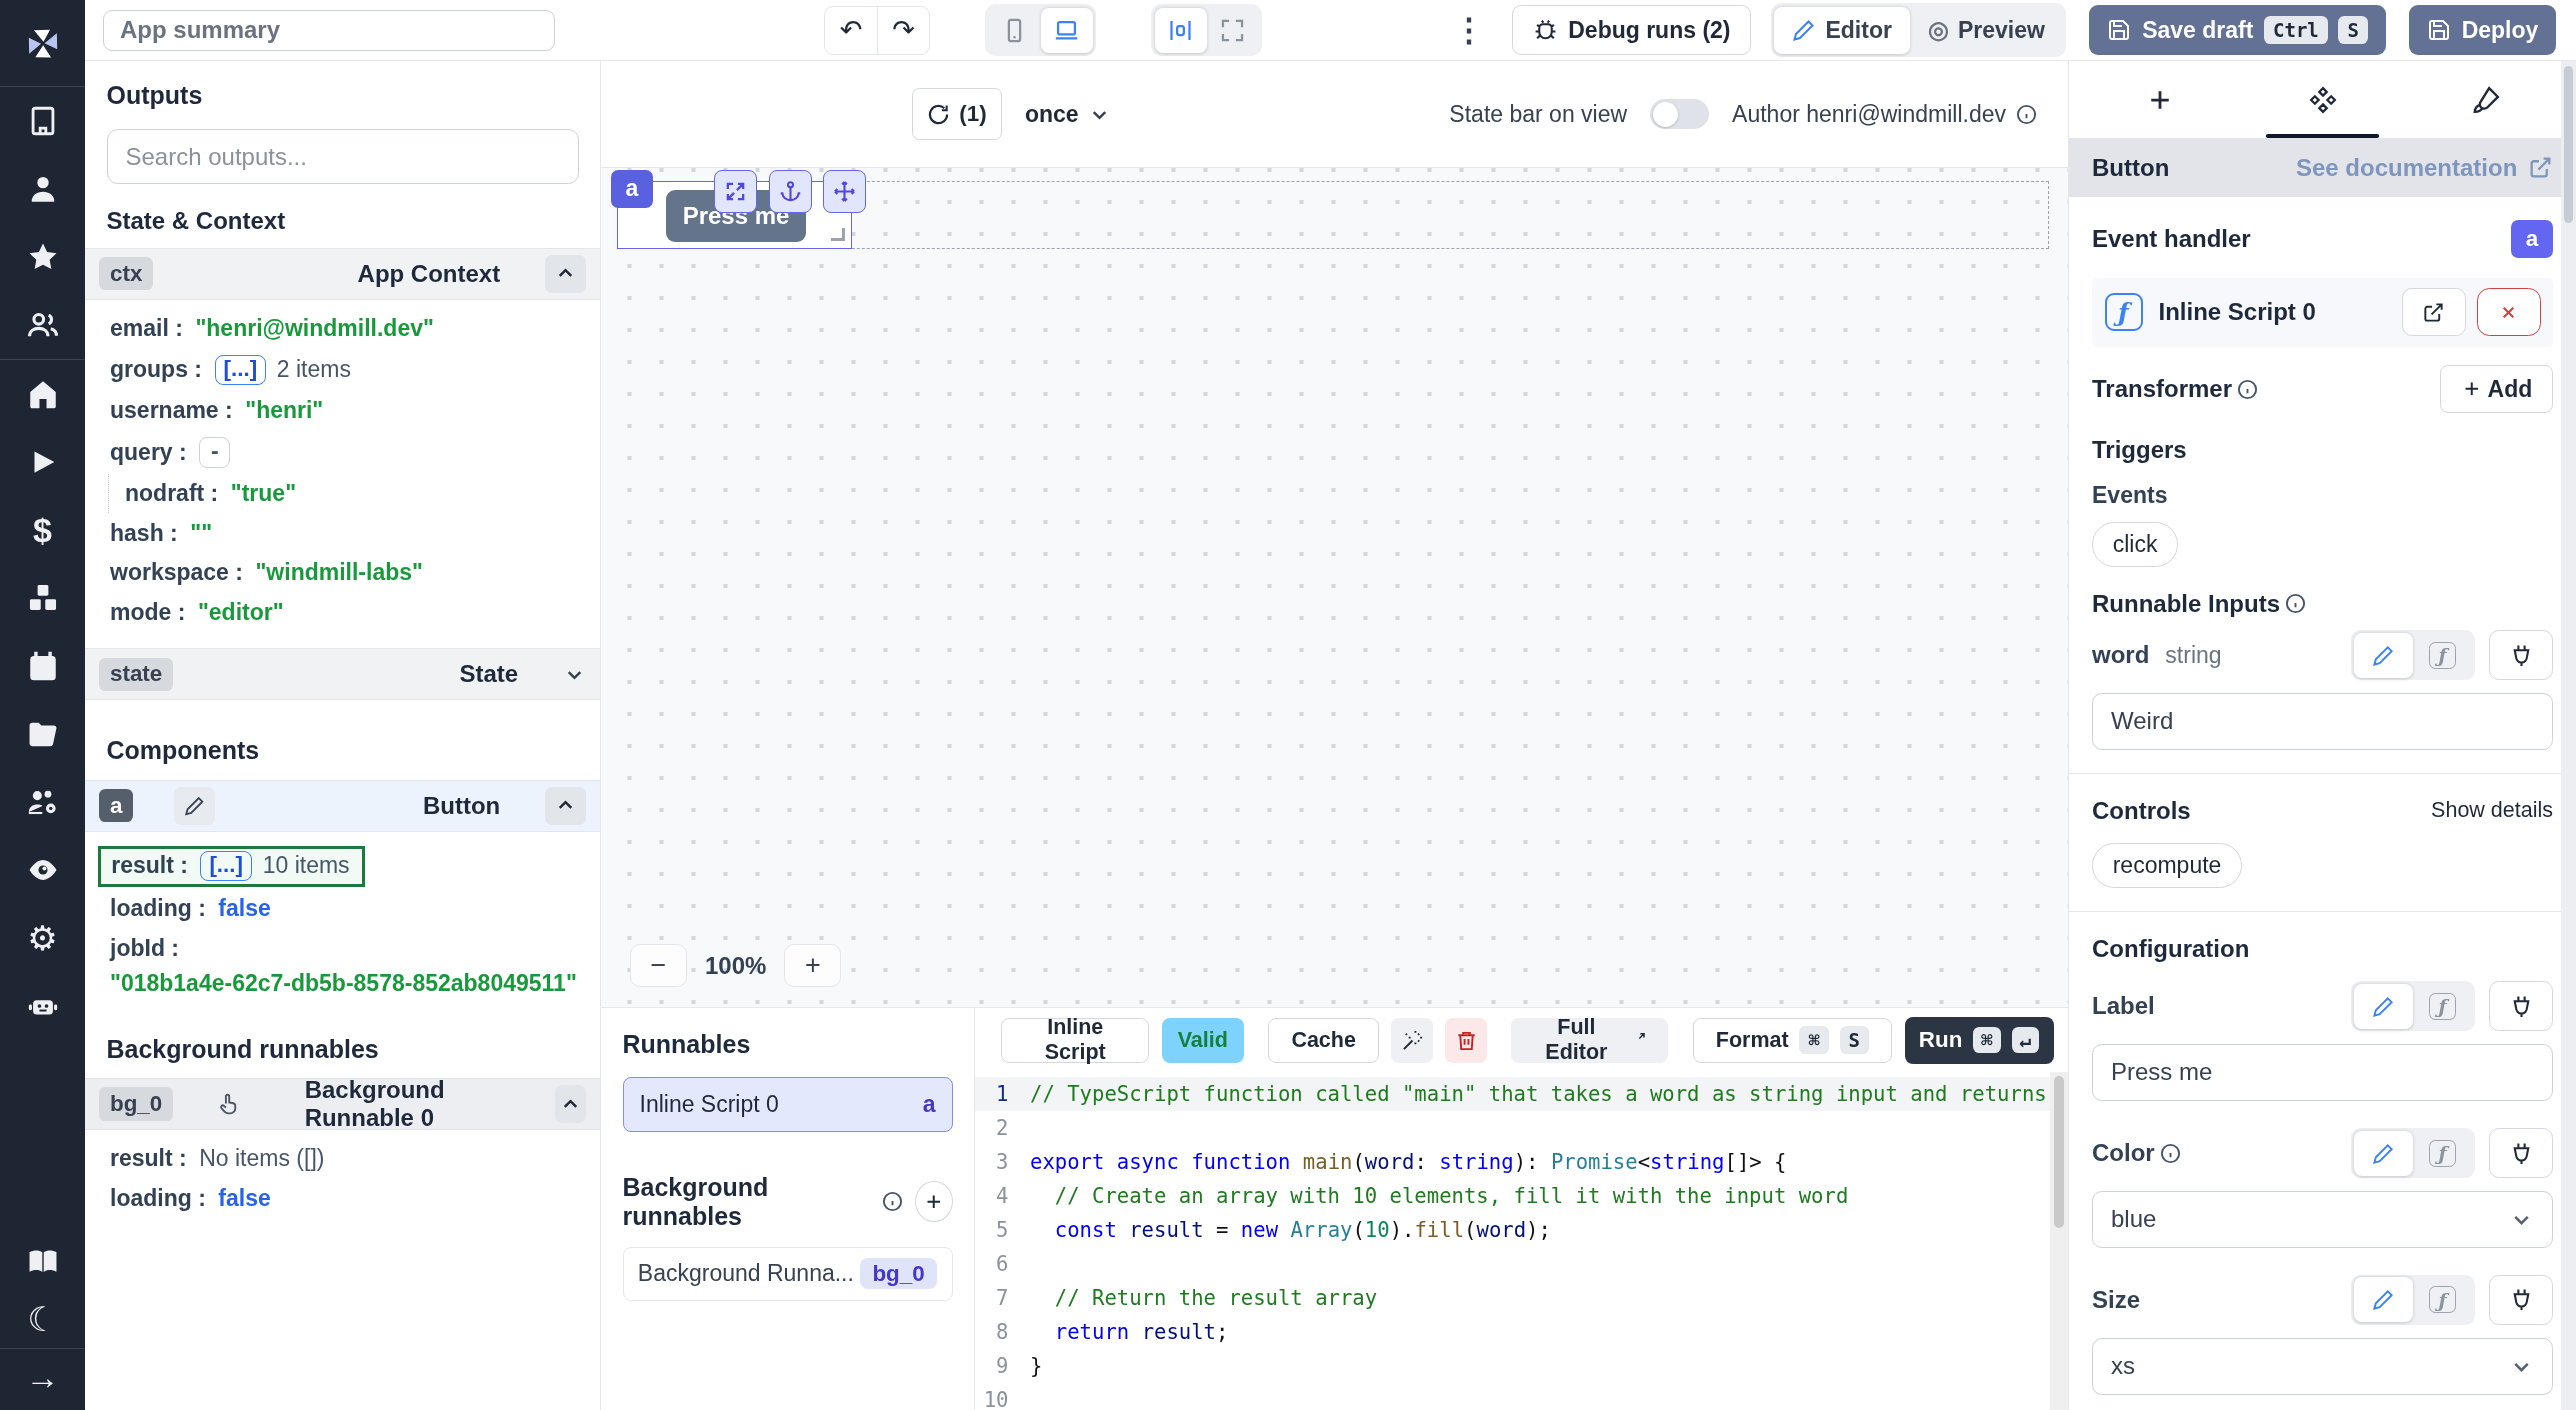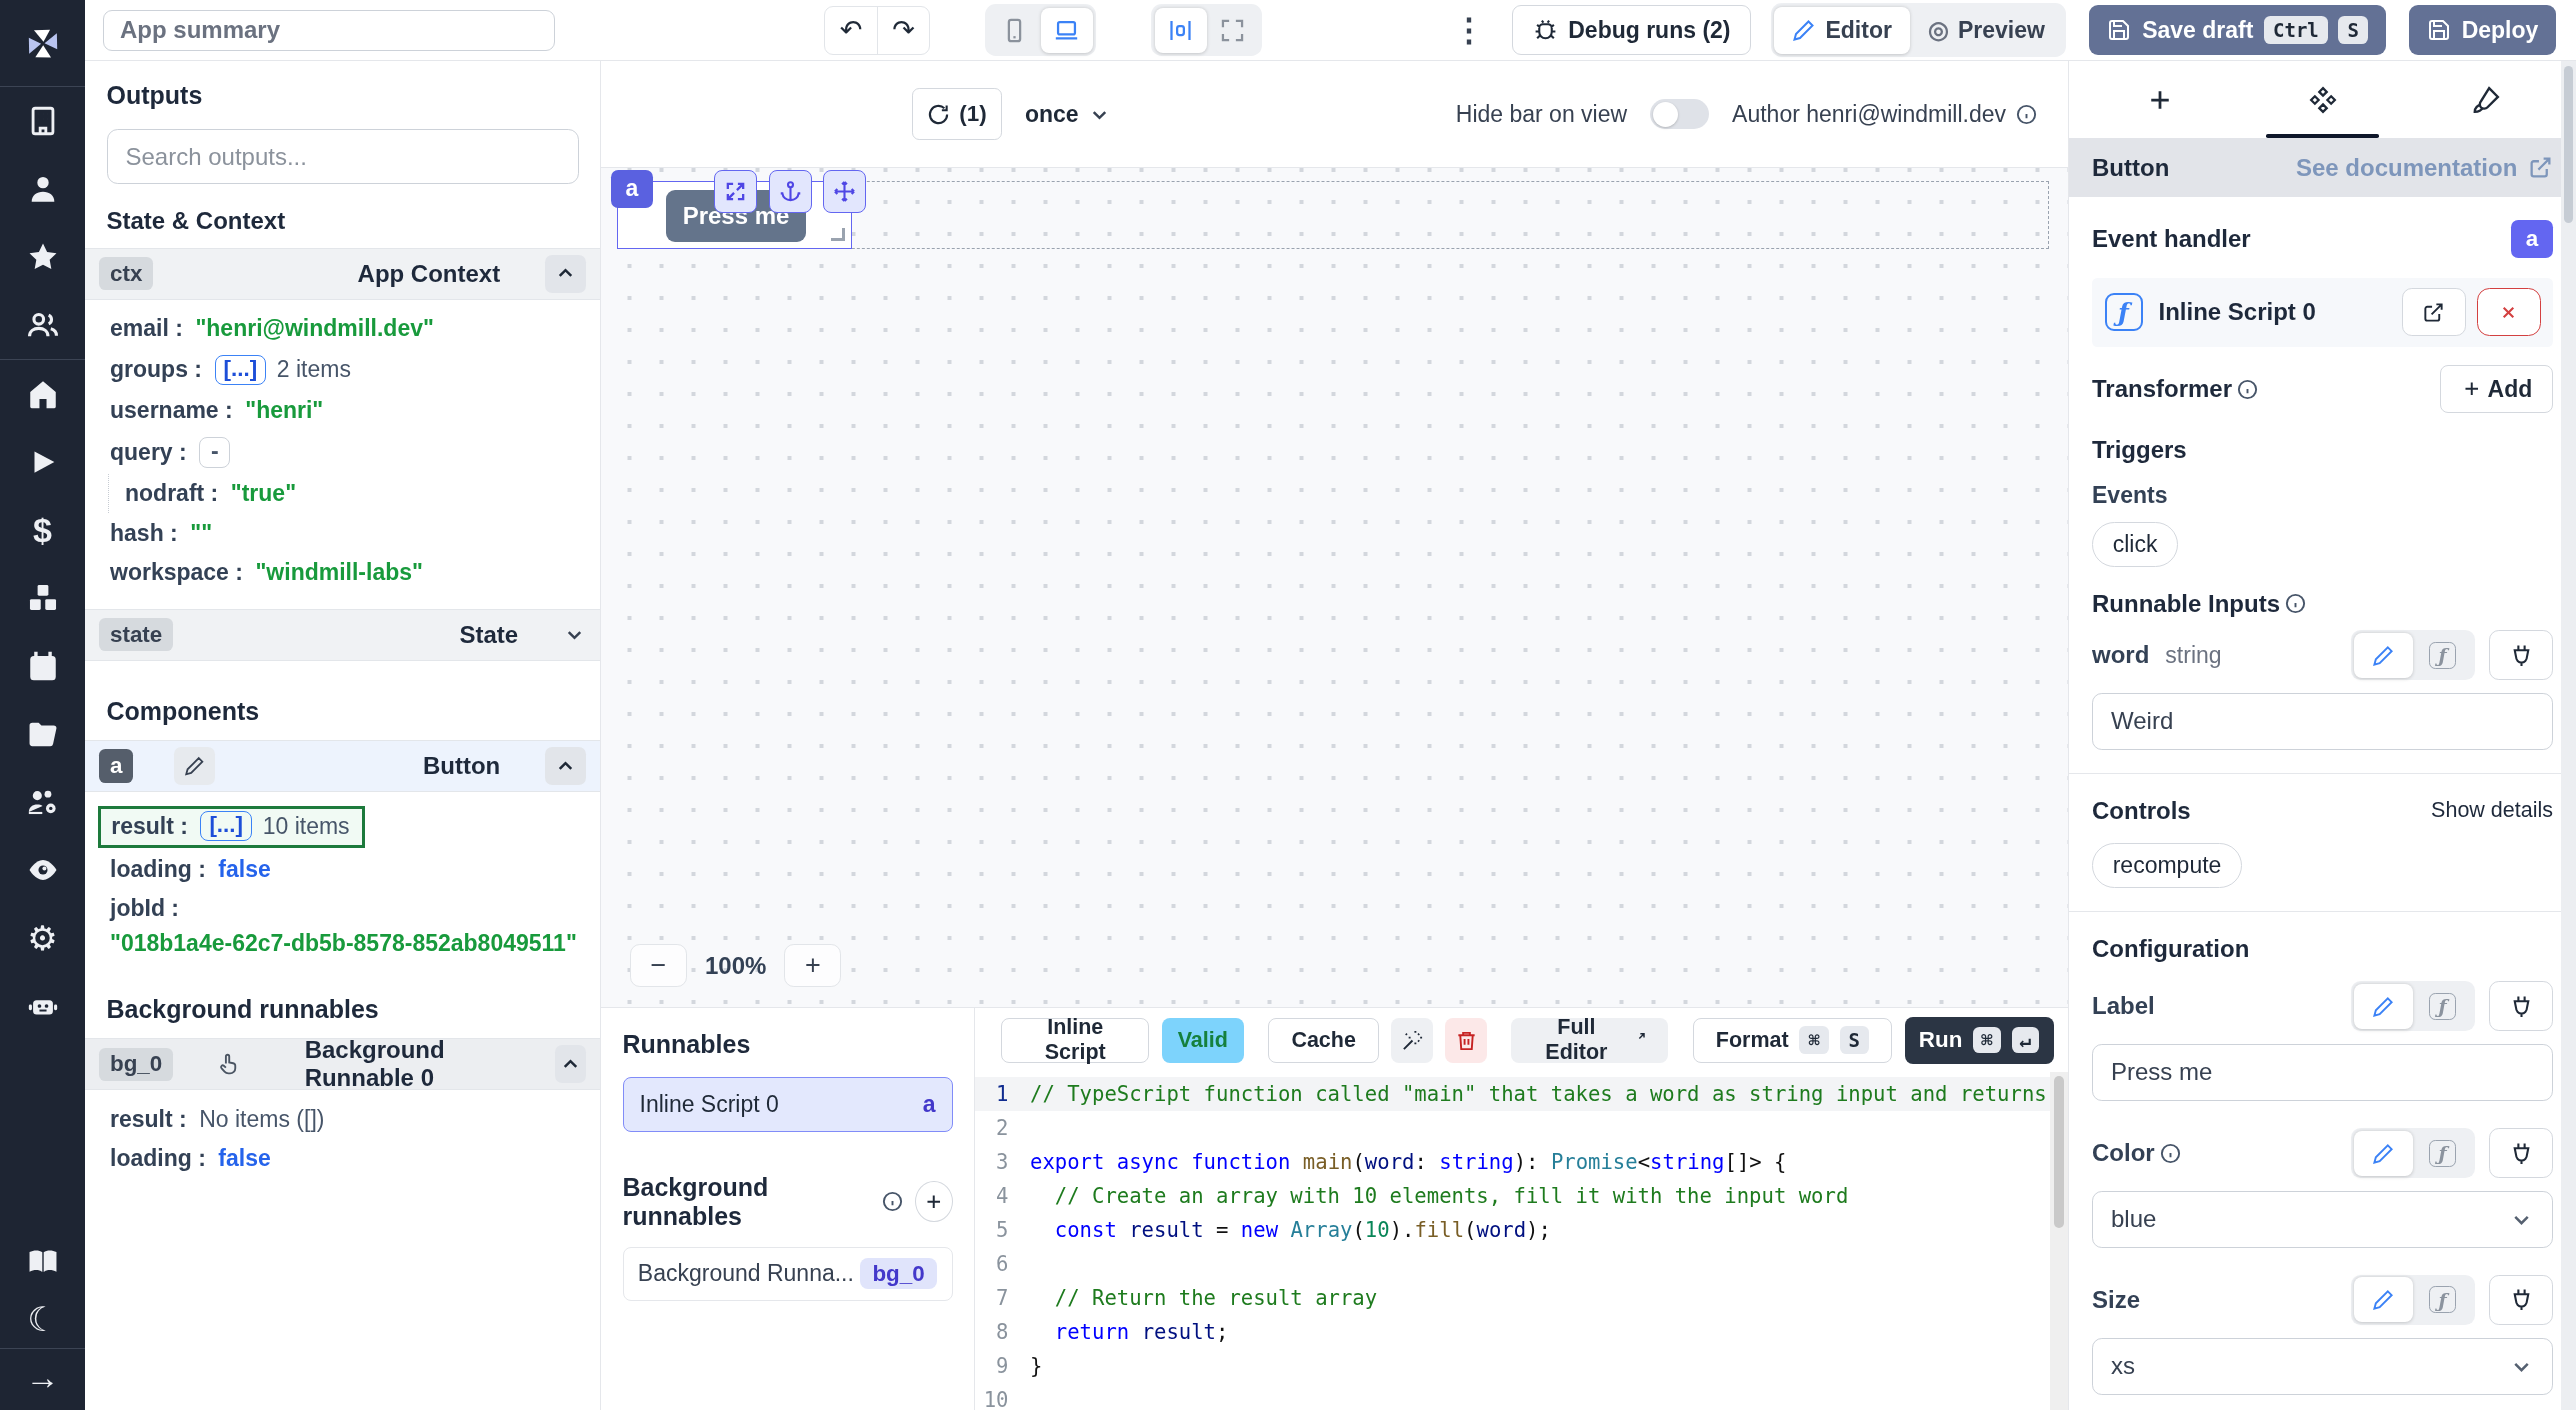--- a/index.html
+++ b/index.html
@@ -424,20 +424,24 @@
               <span class="v str">"true"</span>
             </div>
           <div class="kv">
               <span class="k">hash</span>
               <span class="v str">""</span>
             </div>
           <div class="kv">
               <span class="k">workspace</span>
               <span class="v str">"windmill-labs"</span>
             </div>
+          <div class="kv">
+              <span class="k">mode</span>
+              <span class="v str">"editor"</span>
+            </div>
         </div>
         <div class="sec-hdr">
           <span class="tag">state</span>
           <span class="spacer"></span>
           <span class="hdr-label">State</span>
           <span class="chev-plain">
             <svg viewBox="0 0 24 24" fill="none" stroke="currentColor" stroke-width="2.6">
                 <path d="m6 9.5 6 6 6-6"></path>
               </svg>
           </span>
@@ -513,21 +517,21 @@
               </svg>
             <span>(1)</span>
           </div>
           <div class="once-select">
             <span>once</span>
             <svg viewBox="0 0 24 24" fill="none" stroke="currentColor" stroke-width="2.6">
                 <path d="m6 9.5 6 6 6-6"></path>
               </svg>
           </div>
           <div class="ct-right">
-            <span class="hidebar-label">Hide bar on view</span>
+            <span class="hidebar-label">State bar on view</span>
             <div class="toggle">
                 <div class="knob"></div>
               </div>
             <div class="author">
               <span>Author henri@windmill.dev</span>
               <span class="info-ico">
                 <svg viewBox="0 0 24 24" fill="none" stroke="currentColor" stroke-width="2">
                     <circle cx="12" cy="12" r="9"></circle>
                     <path d="M12 8h.01M12 11.5V16"></path>
                   </svg>

